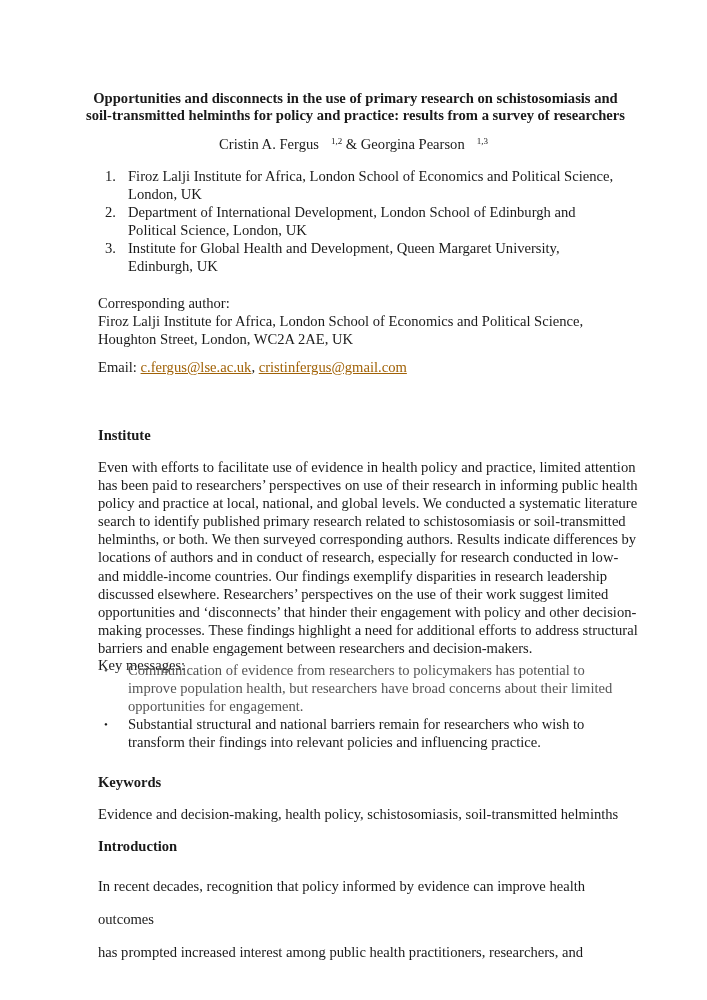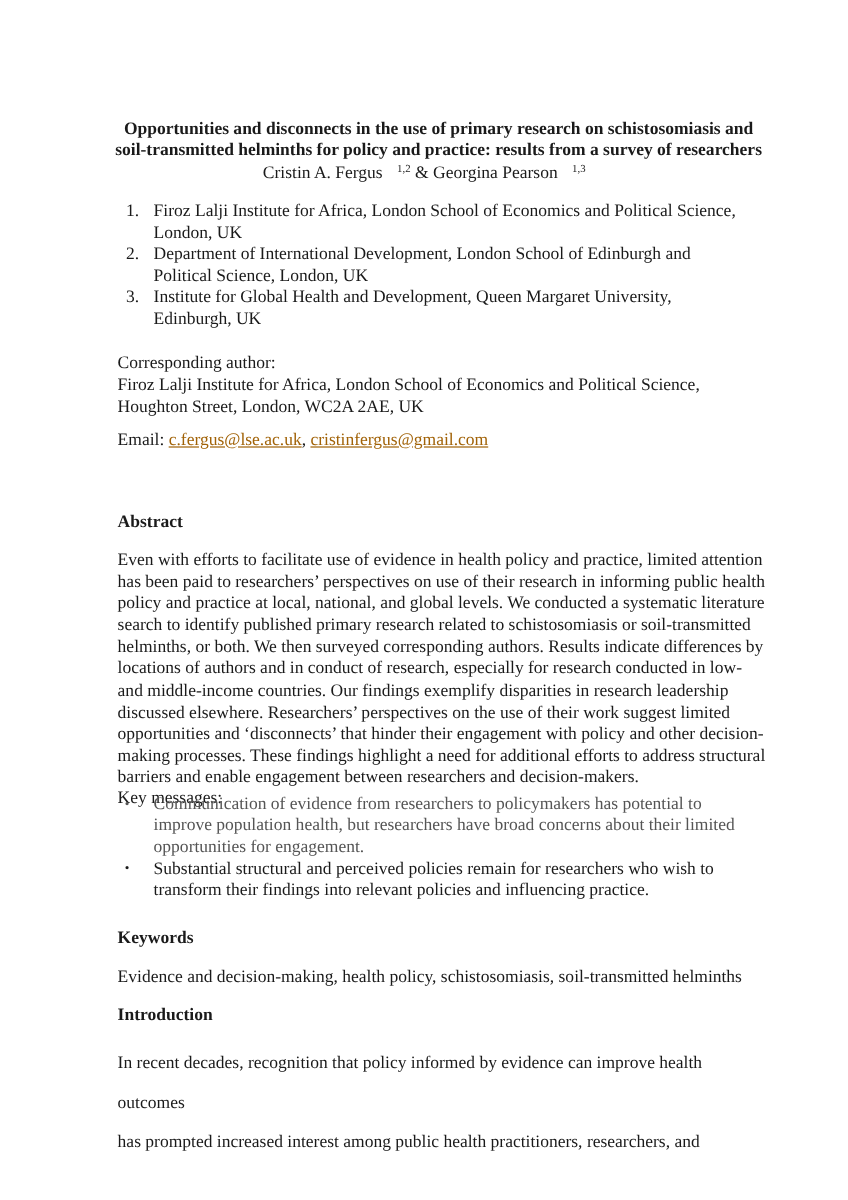--- a/index.html
+++ b/index.html
@@ -23,21 +23,21 @@
       width: 707px; height: 1000px;
     }
     .title {
       position: absolute;
       left: 60px; width: 587px;
       top: 88px;
       text-align: center;
       font-weight: bold;
       font-size: 14.6px;
       line-height: 17px;
-      margin: 12px;
+      margin: 2px;
     }
     .title span { display: block; }
     .authors {
       position: absolute;
       left: 60px; width: 587px;
       top: 135px;
       text-align: center;
       margin: 0;
     }
     .authors sup {
@@ -142,34 +142,34 @@
     </li>
   </ol>
 
   <div class="block corr">
     <div>Corresponding author:</div>
     <div>Firoz Lalji Institute for Africa, London School of Economics and Political Science, Houghton Street, London, WC2A 2AE, UK</div>
   </div>
 
   <div class="block email"><span>Email: </span><a>c.fergus@lse.ac.uk</a><span>, </span><a>cristinfergus@gmail.com</a></div>
 
-  <div class="block heading abs-h">Abstract</div>
+  <div class="block heading abs-h">Institute</div>
 
   <p class="block abstract">Even with efforts to facilitate use of evidence in health policy and practice, limited attention has been paid to researchers’ perspectives on use of their research in informing public health policy and practice at local, national, and global levels. We conducted a systematic literature search to identify published primary research related to schistosomiasis or soil-transmitted helminths, or both. We then surveyed corresponding authors. Results indicate differences by locations of authors and in conduct of research, especially for research conducted in low- and middle-income countries. Our findings exemplify disparities in research leadership discussed elsewhere. Researchers’ perspectives on the use of their work suggest limited opportunities and ‘disconnects’ that hinder their engagement with policy and other decision-making processes. These findings highlight a need for additional efforts to address structural barriers and enable engagement between researchers and decision-makers.</p>
 
   <div class="block key-h">Key messages:</div>
 
   <ul class="key-list">
     <li class="muted">
       <span class="bullet">•</span>
       <span>Communication of evidence from researchers to policymakers has potential to improve population health, but researchers have broad concerns about their limited opportunities for engagement.</span>
     </li>
     <li>
       <span class="bullet">•</span>
-      <span>Substantial structural and perceived policies remain for researchers who wish to transform their findings into relevant policies and influencing practice.</span>
+      <span>Substantial structural and national barriers remain for researchers who wish to transform their findings into relevant policies and influencing practice.</span>
     </li>
   </ul>
 
   <div class="block heading kw-h">Keywords</div>
   <div class="block heading intro-h">Introduction</div>
 
   <div class="block kw">Evidence and decision-making, health policy, schistosomiasis, soil-transmitted helminths</div>
   <div class="block intro">
     <span>In recent decades, recognition that policy informed by evidence can improve health outcomes</span>
     <span>has prompted increased interest among public health practitioners, researchers, and</span>

